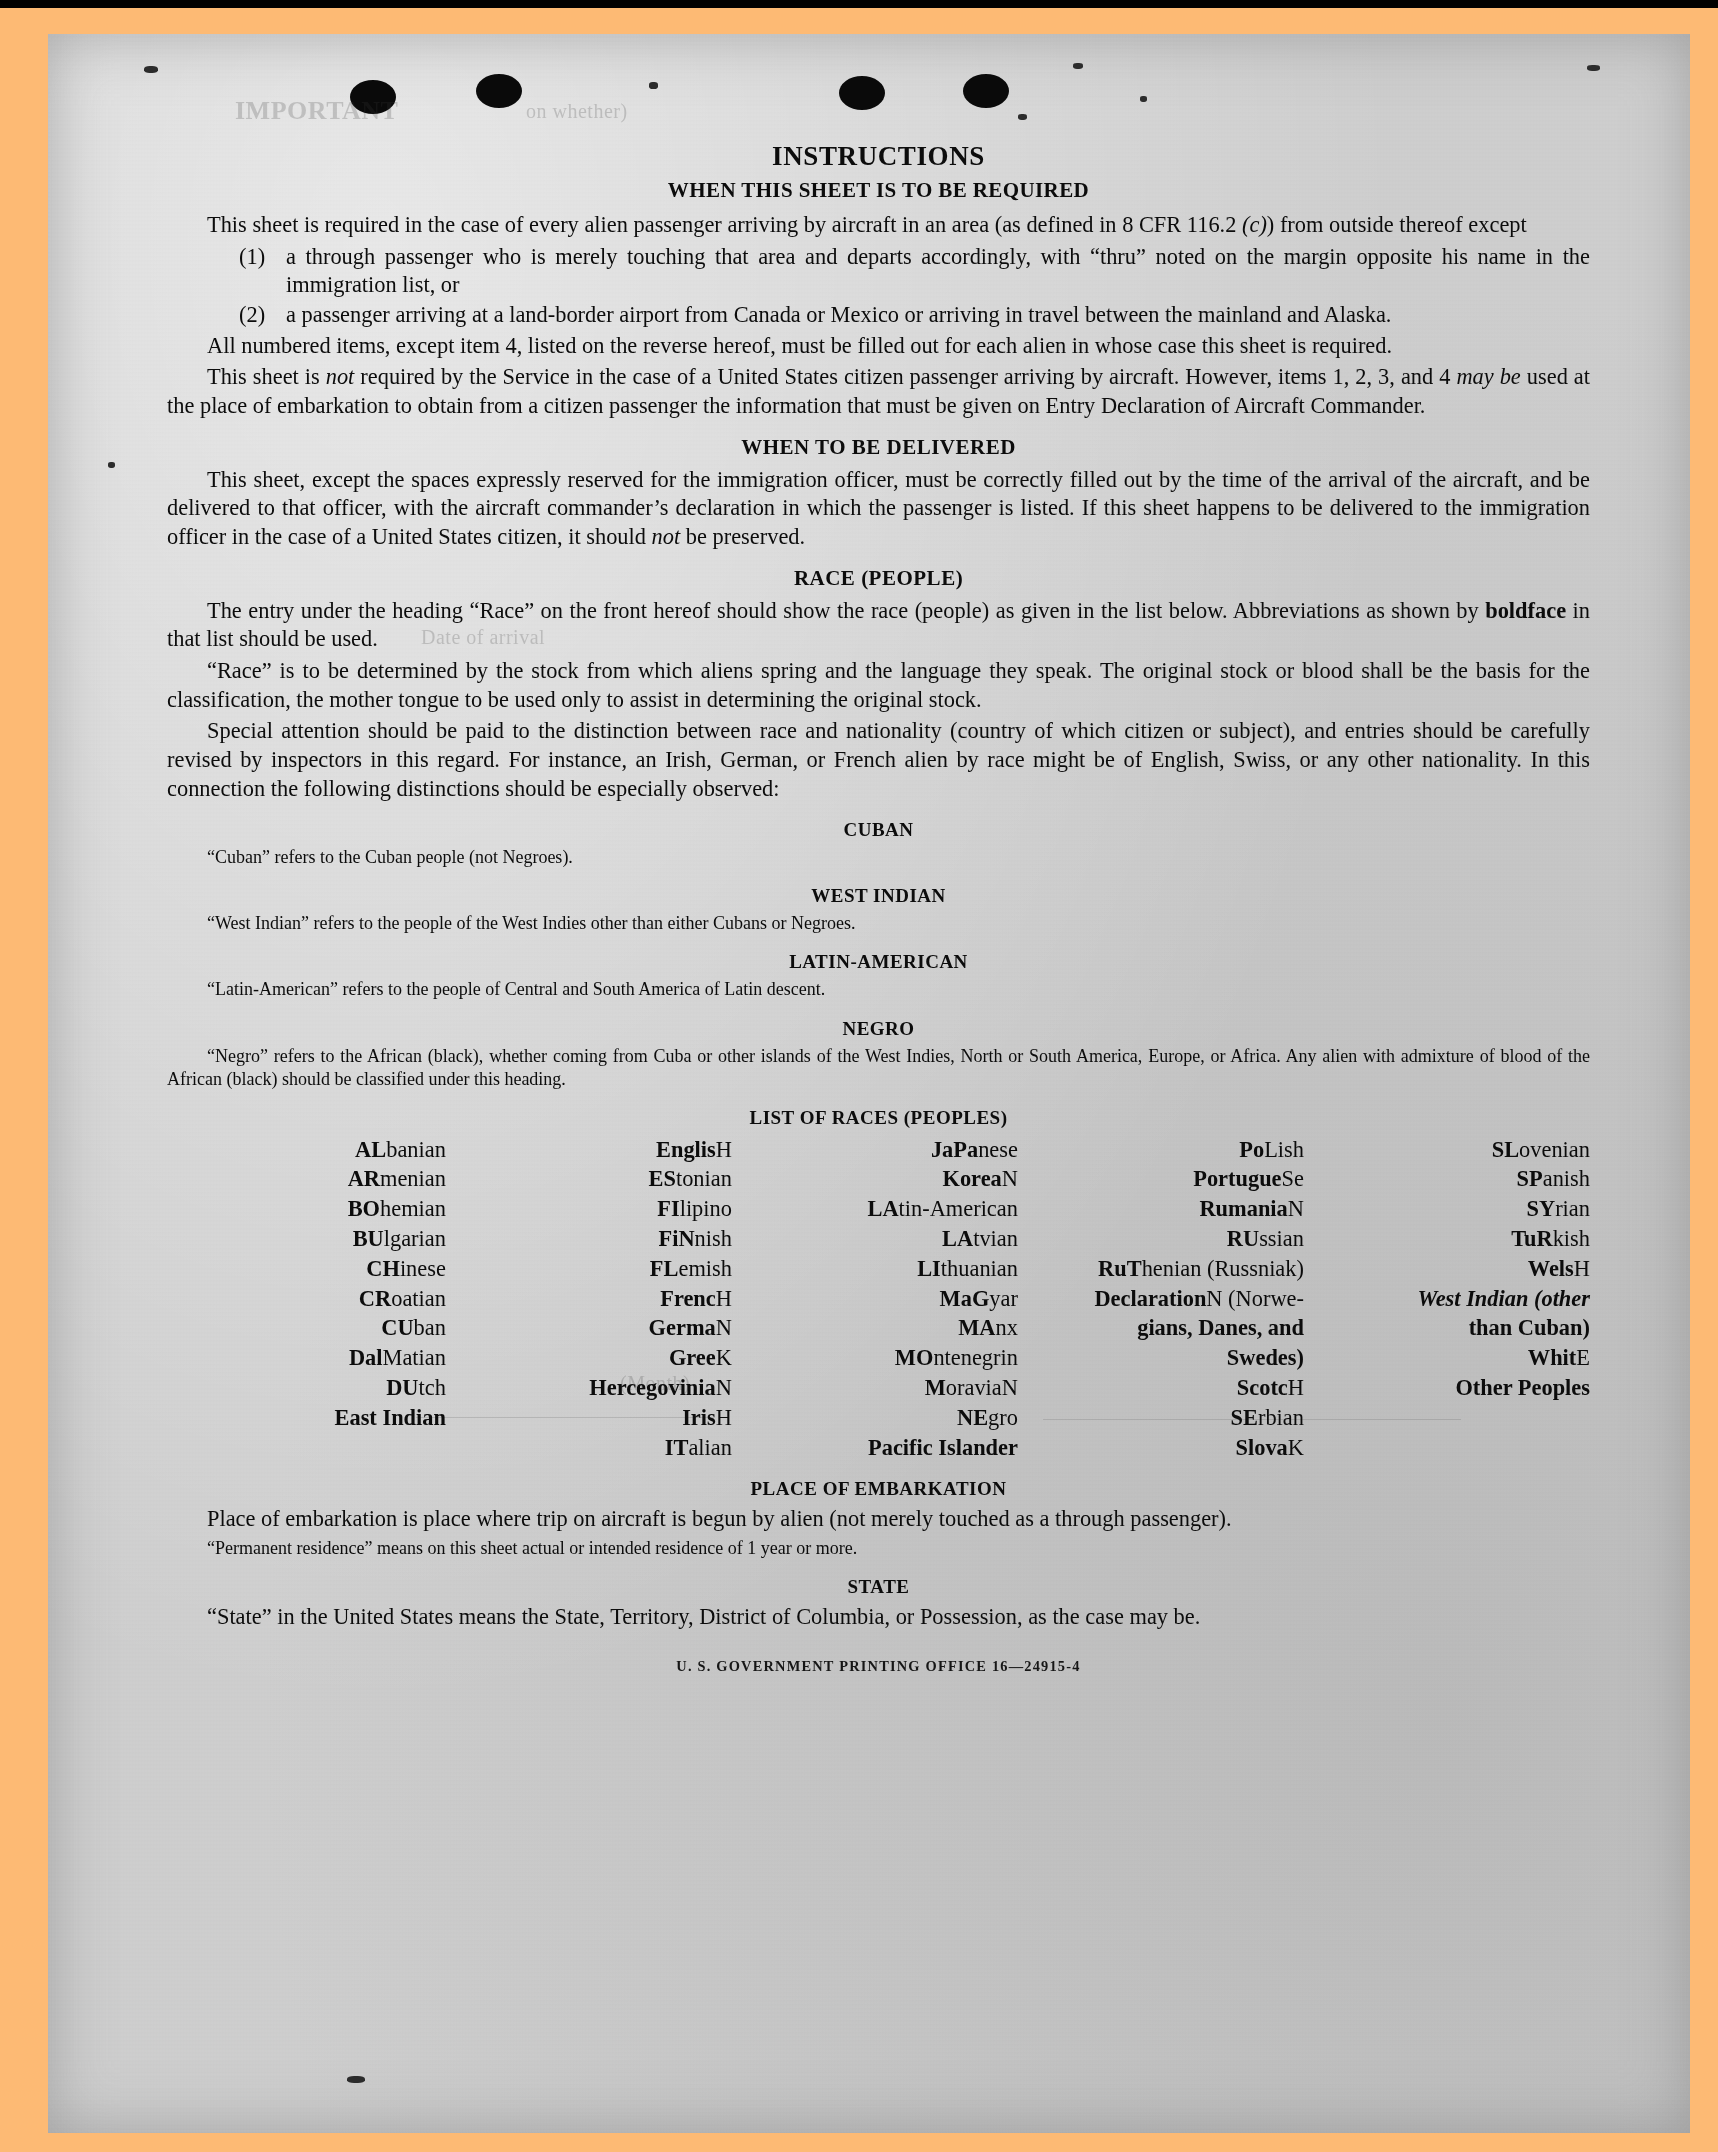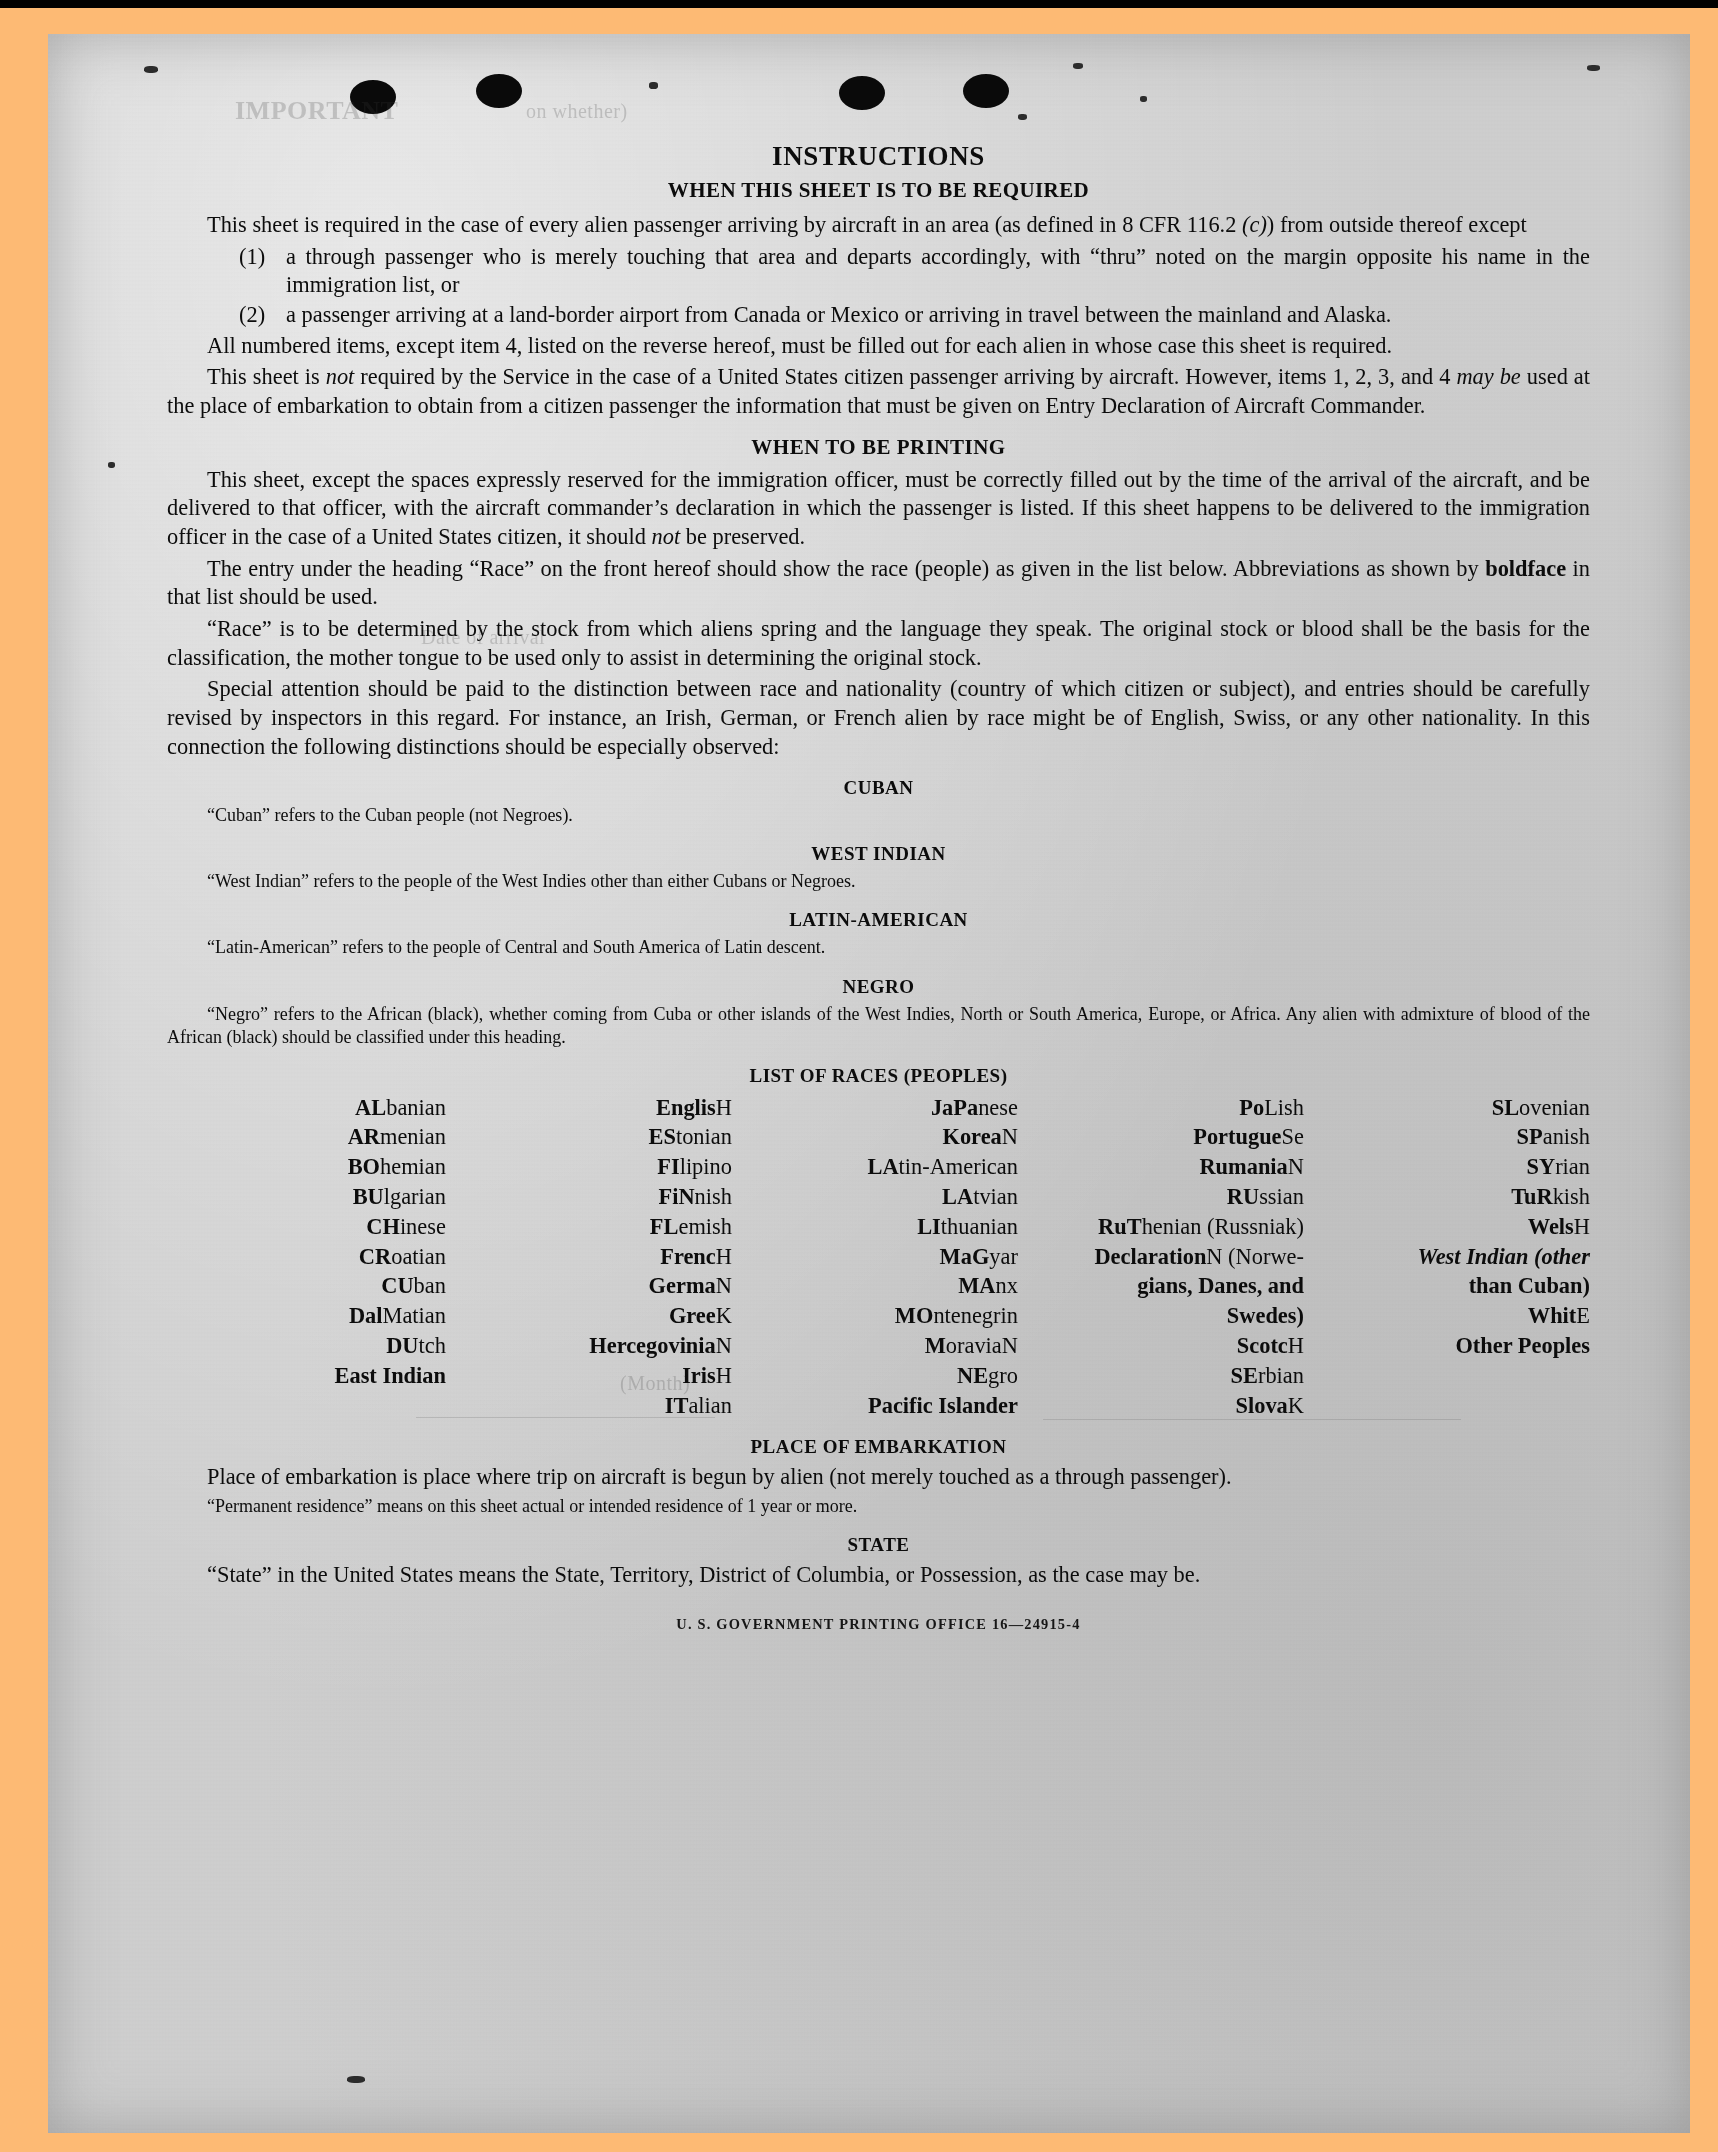--- a/index.html
+++ b/index.html
@@ -200,23 +200,24 @@
 
       <ul class="numlist">
         <li><span class="num">(1)</span><span>a through passenger who is merely touching that area and departs accordingly, with “thru” noted on the margin opposite his name in the immigration list, or</span></li>
         <li><span class="num">(2)</span><span>a passenger arriving at a land-border airport from Canada or Mexico or arriving in travel between the mainland and Alaska.</span></li>
       </ul>
 
       <p class="body">All numbered items, except item 4, listed on the reverse hereof, must be filled out for each alien in whose case this sheet is required.</p>
 
       <p class="body"><span>This sheet is </span><i>not</i><span> required by the Service in the case of a United States citizen passenger arriving by aircraft. However, items 1, 2, 3, and 4 </span><i>may be</i><span> used at the place of embarkation to obtain from a citizen passenger the information that must be given on Entry Declaration of Aircraft Commander.</span></p>
 
-      <div class="section-head">WHEN TO BE PRINTING</div>
+      <div class="section-head">WHEN TO BE DELIVERED</div>
       <p class="body"><span>This sheet, except the spaces expressly reserved for the immigration officer, must be correctly filled out by the time of the arrival of the aircraft, and be delivered to that officer, with the aircraft commander’s declaration in which the passenger is listed.  If this sheet happens to be delivered to the immigration officer in the case of a United States citizen, it should </span><i>not</i><span> be preserved.</span></p>
 
+      <div class="section-head">RACE (PEOPLE)</div>
       <p class="body"><span>The entry under the heading “Race” on the front hereof should show the race (people) as given in the list below.   Abbreviations as shown by </span><b>boldface</b><span> in that list should be used.</span></p>
       <p class="body">“Race” is to be determined by the stock from which aliens spring and the language they speak.  The original stock or blood shall be the basis for the classification, the mother tongue to be used only to assist in determining the original stock.</p>
       <p class="body">Special attention should be paid to the distinction between race and nationality (country of which citizen or subject), and entries should be carefully revised by inspectors in this regard.  For instance, an Irish, German, or French alien by race might be of English, Swiss, or any other nationality.  In this connection the following distinctions should be especially observed:</p>
 
       <div class="small-head">CUBAN</div>
       <p class="defline">“Cuban” refers to the Cuban people (not Negroes).</p>
 
       <div class="small-head">WEST INDIAN</div>
       <p class="defline">“West Indian” refers to the people of the West Indies other than either Cubans or Negroes.</p>
 

